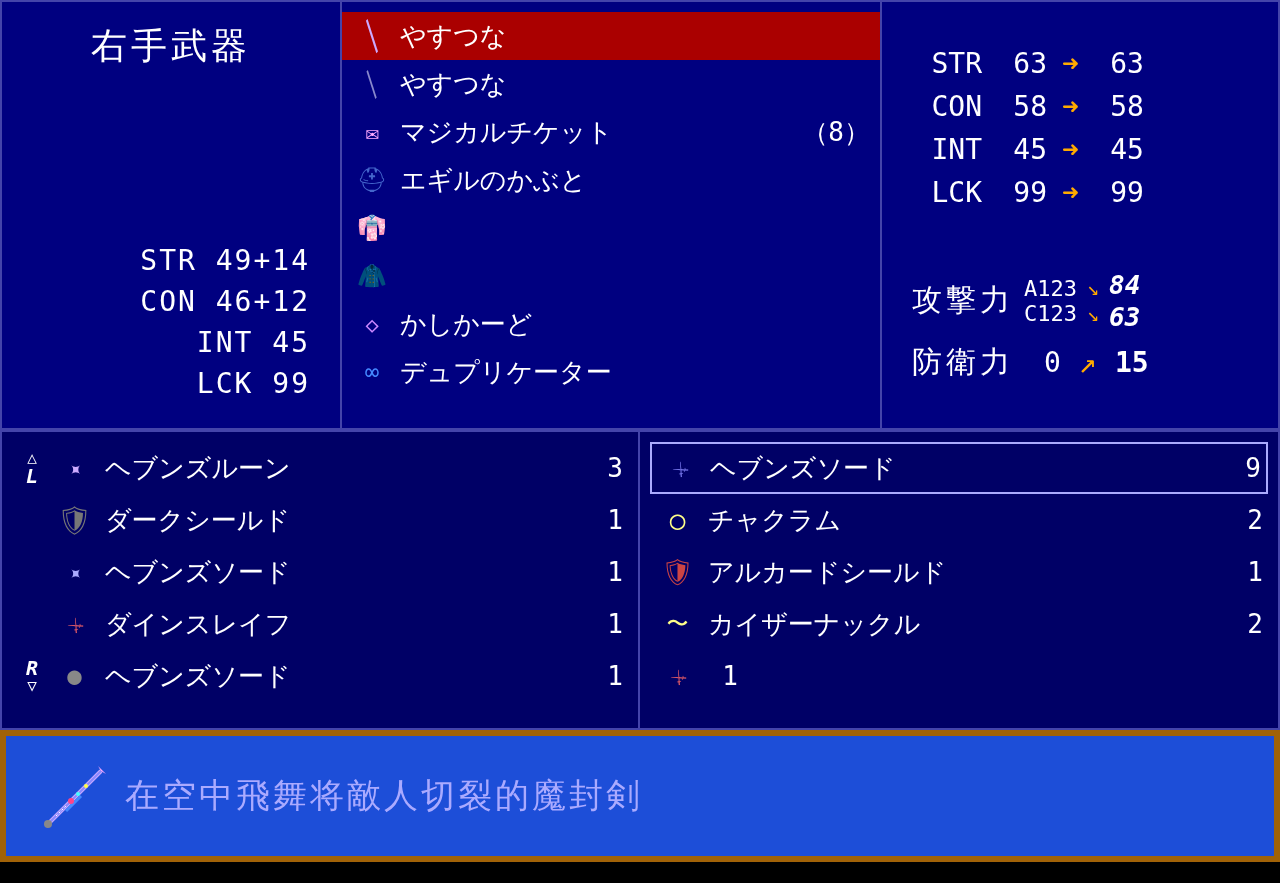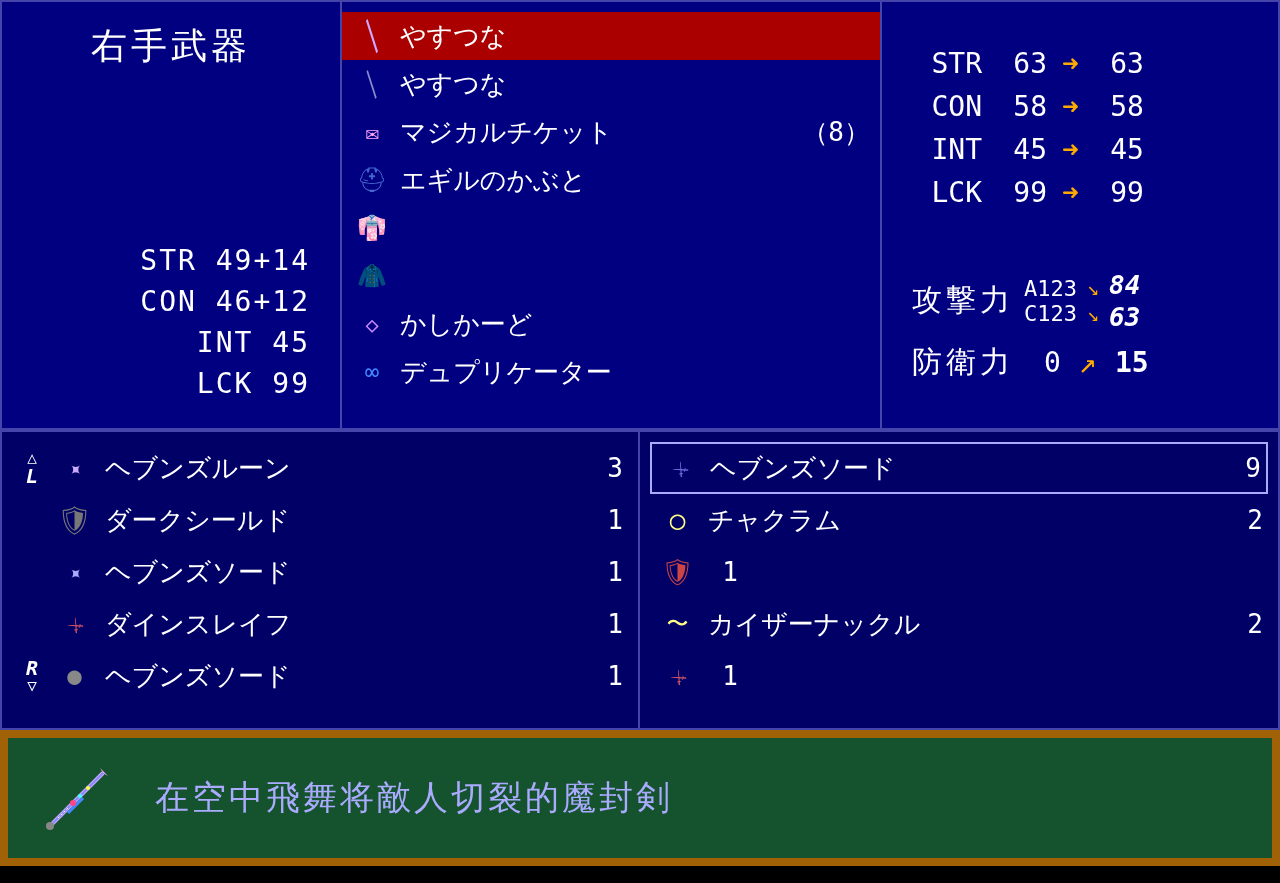--- a/index.html
+++ b/index.html
@@ -219,26 +219,26 @@
     .inv-count {
       font-size: 26px;
       color: #ffffff;
       min-width: 30px;
       text-align: right;
     }
 
     
     .bottom-section {
       flex: 1;
-      background: #14532d;
-      border: 8px solid #a16207;
+      background: #1d4ed8;
+      border: 6px solid #a16207;
       display: flex;
       align-items: center;
       padding: 15px 25px;
-      gap: 32px;
+      gap: 4px;
     }
 
     .desc-icon {
       width: 90px;
       height: 90px;
       display: flex;
       align-items: center;
       justify-content: center;
       flex-shrink: 0;
     }
@@ -452,20 +452,21 @@
           <span style="color:#ffff88;font-size:26px;">○</span>
         </div>
         <div class="inv-name">チャクラム</div>
         <div class="inv-count">2</div>
       </div>
 
       <div class="inv-item-row">
         <div class="inv-icon">
           <span style="color:#cc4444;font-size:26px;">🛡</span>
         </div>
+        <div class="inv-name">アルカードシールド</div>
         <div class="inv-count">1</div>
       </div>
 
       <div class="inv-item-row">
         <div class="inv-icon">
           <span style="color:#ffff88;font-size:22px;">〜</span>
         </div>
         <div class="inv-name">カイザーナックル</div>
         <div class="inv-count">2</div>
       </div>

